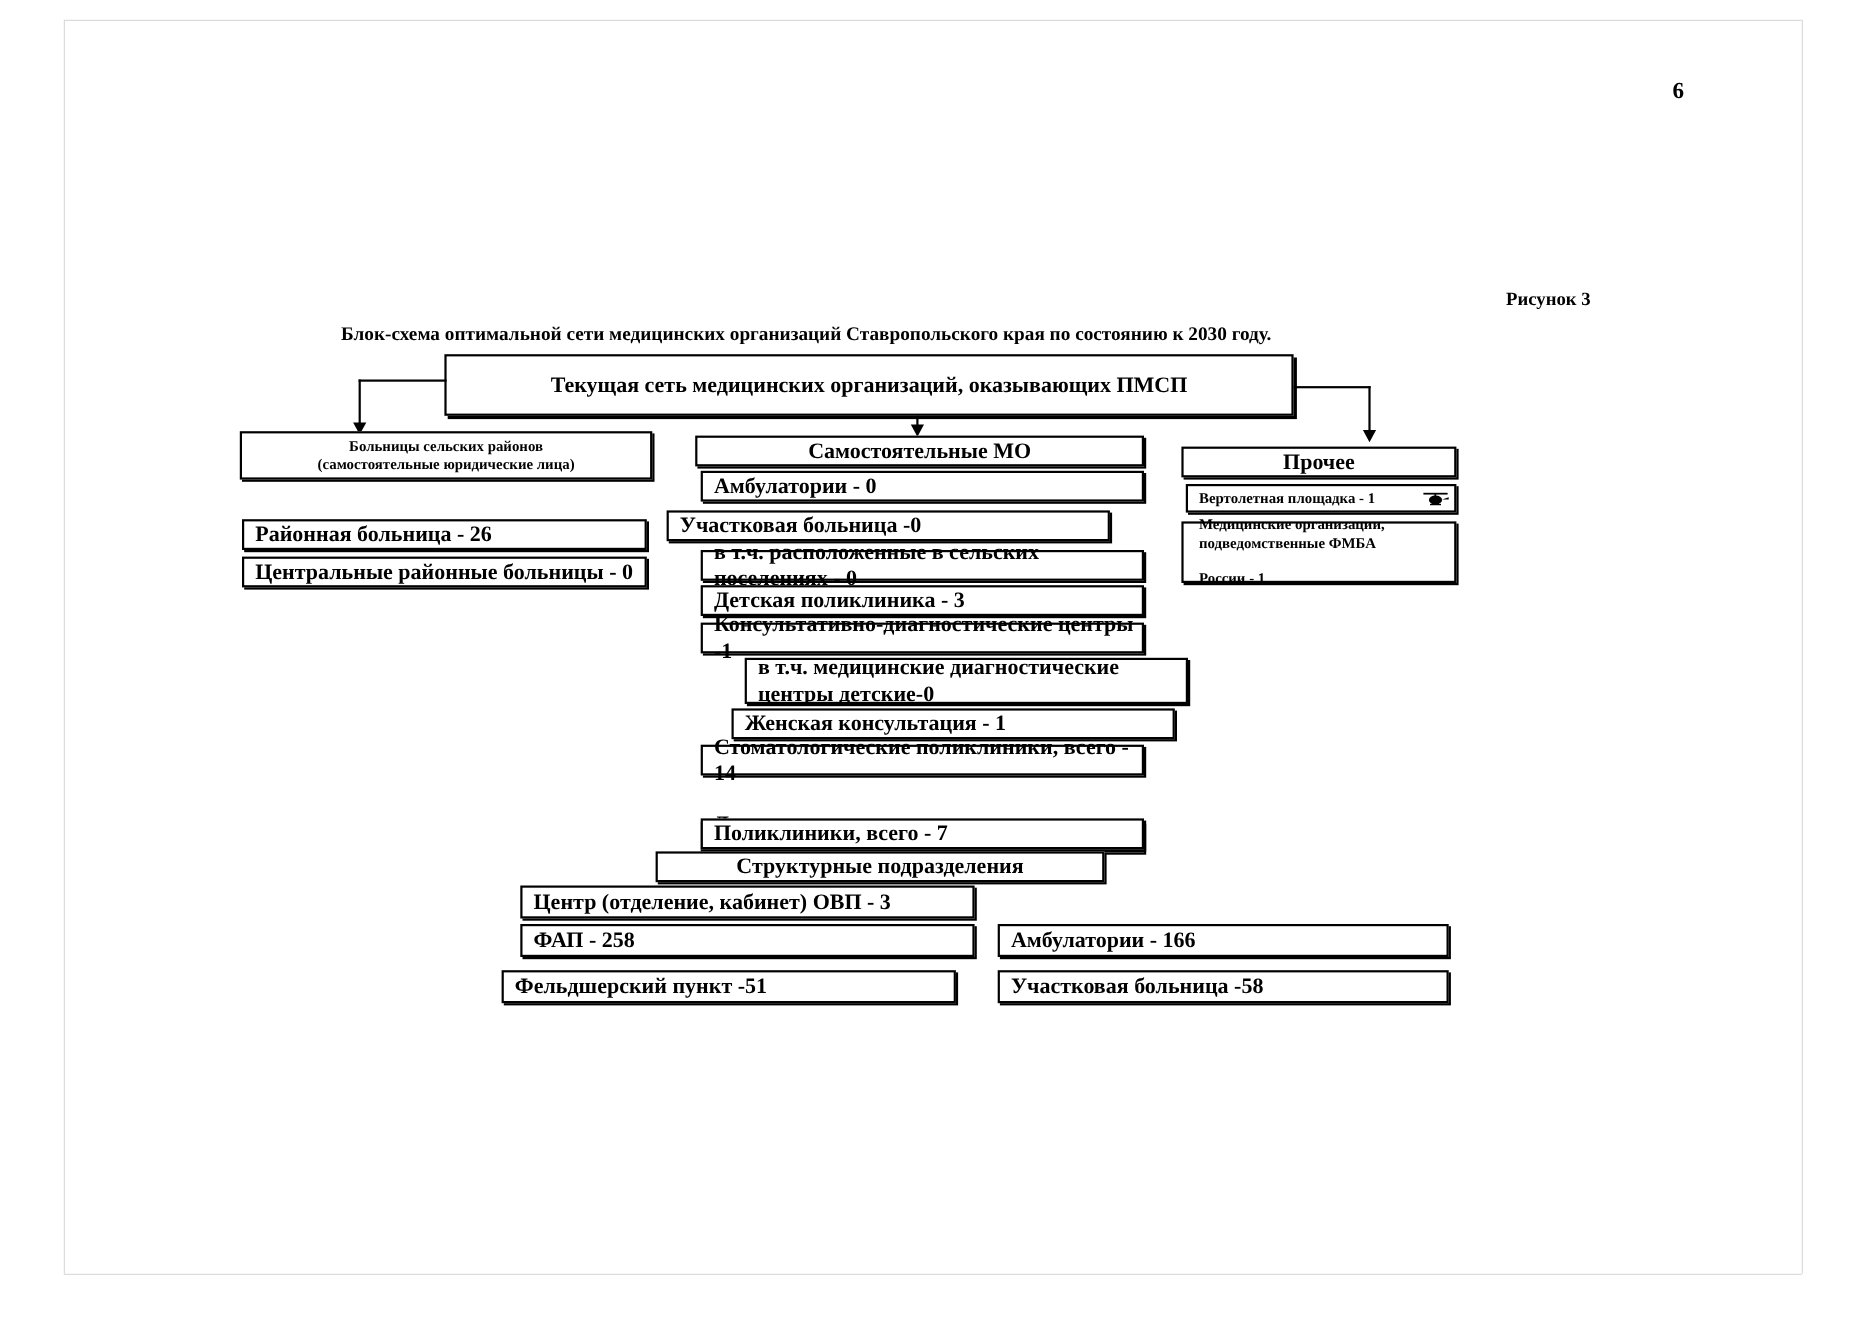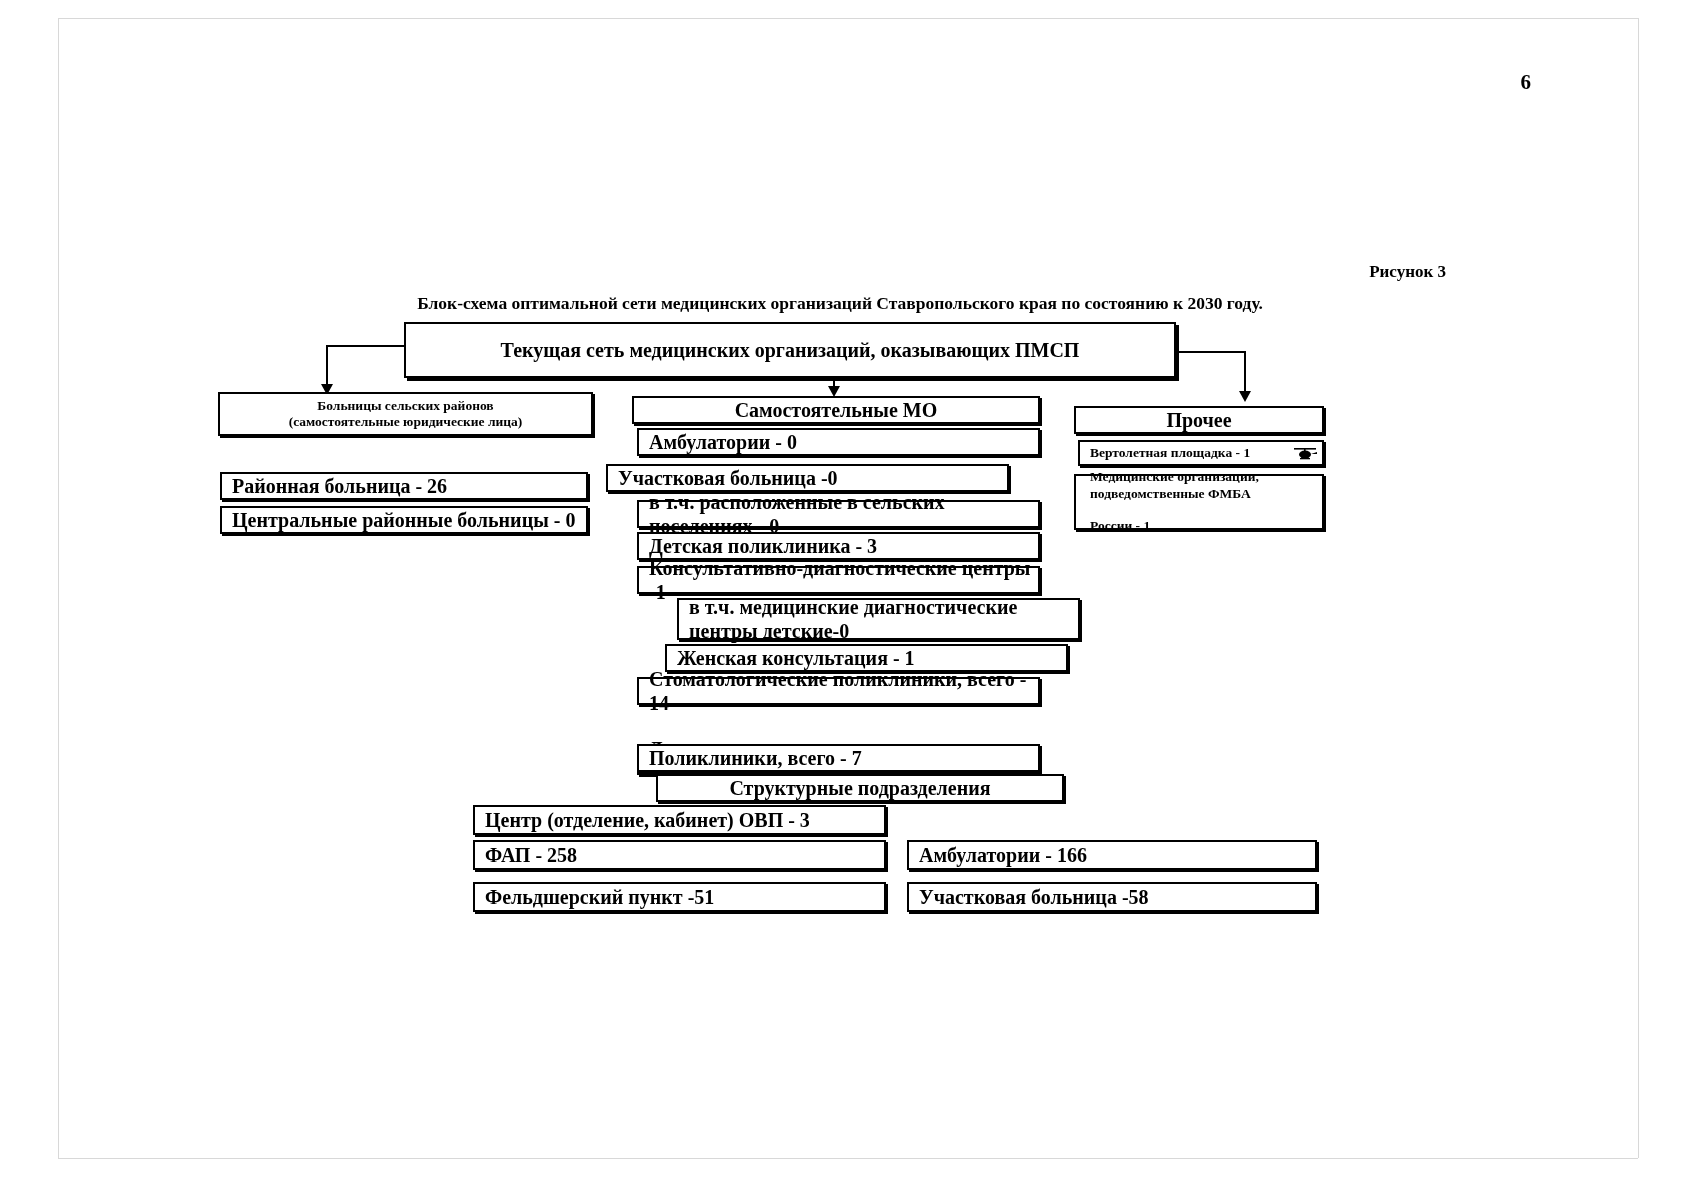--- a/index.html
+++ b/index.html
@@ -42,21 +42,21 @@
     font-weight: bold;
   }
 
   .chart-title {
     position: absolute;
     left: 310px;
     top: 293px;
     width: 1060px;
     font-size: 17.5px;
     font-weight: bold;
-    text-align: center;
+    text-align: left;
     white-space: nowrap;
   }
 
   
   .box {
     position: absolute;
     box-sizing: border-box;
     border: 2px solid #000;
     background: #fff;
     font-size: 20px;
@@ -197,21 +197,21 @@
   </div>
 
   <div class="box left-text" style="left:637px; top:711px; width:403px; height:28px;margin-top:36px;">
     <span class="txt">Детская стоматологическая поликлиника –1</span>
   </div>
 
   <div class="box left-text" style="left:637px; top:744px; width:403px; height:28px;">
     <span class="txt">Поликлиники, всего - 7</span>
   </div>
 
-  <div class="box center-text" style="left:656px; top:774px; width:408px; height:28px;">
+  <div class="box center-text" style="left:596px; top:774px; width:408px; height:28px;">
     <span class="txt">Структурные подразделения</span>
   </div>
 
   <div class="box center-text" style="left:1074px; top:406px; width:250px; height:28px;">
     <span class="txt">Прочее</span>
   </div>
 
   <div class="box left-text" style="left:1078px; top:440px; width:246px; height:26px; font-size:13.5px;">
     <span class="txt">Вертолетная площадка - 1</span>
   </div>
@@ -234,21 +234,21 @@
   </div>
 
   <div class="box left-text" style="left:473px; top:805px; width:413px; height:30px;">
     <span class="txt">Центр (отделение, кабинет) ОВП - 3</span>
   </div>
 
   <div class="box left-text" style="left:473px; top:840px; width:413px; height:30px;">
     <span class="txt">ФАП - 258</span>
   </div>
 
-  <div class="box left-text" style="left:473px; top:882px; width:413px; height:30px;">
+  <div class="box left-text" style="left:456px; top:882px; width:413px; height:30px;">
     <span class="txt">Фельдшерский пункт -51</span>
   </div>
 
   <div class="box left-text" style="left:907px; top:840px; width:410px; height:30px;">
     <span class="txt">Амбулатории - 166</span>
   </div>
 
   <div class="box left-text" style="left:907px; top:882px; width:410px; height:30px;">
     <span class="txt">Участковая больница -58</span>
   </div>

